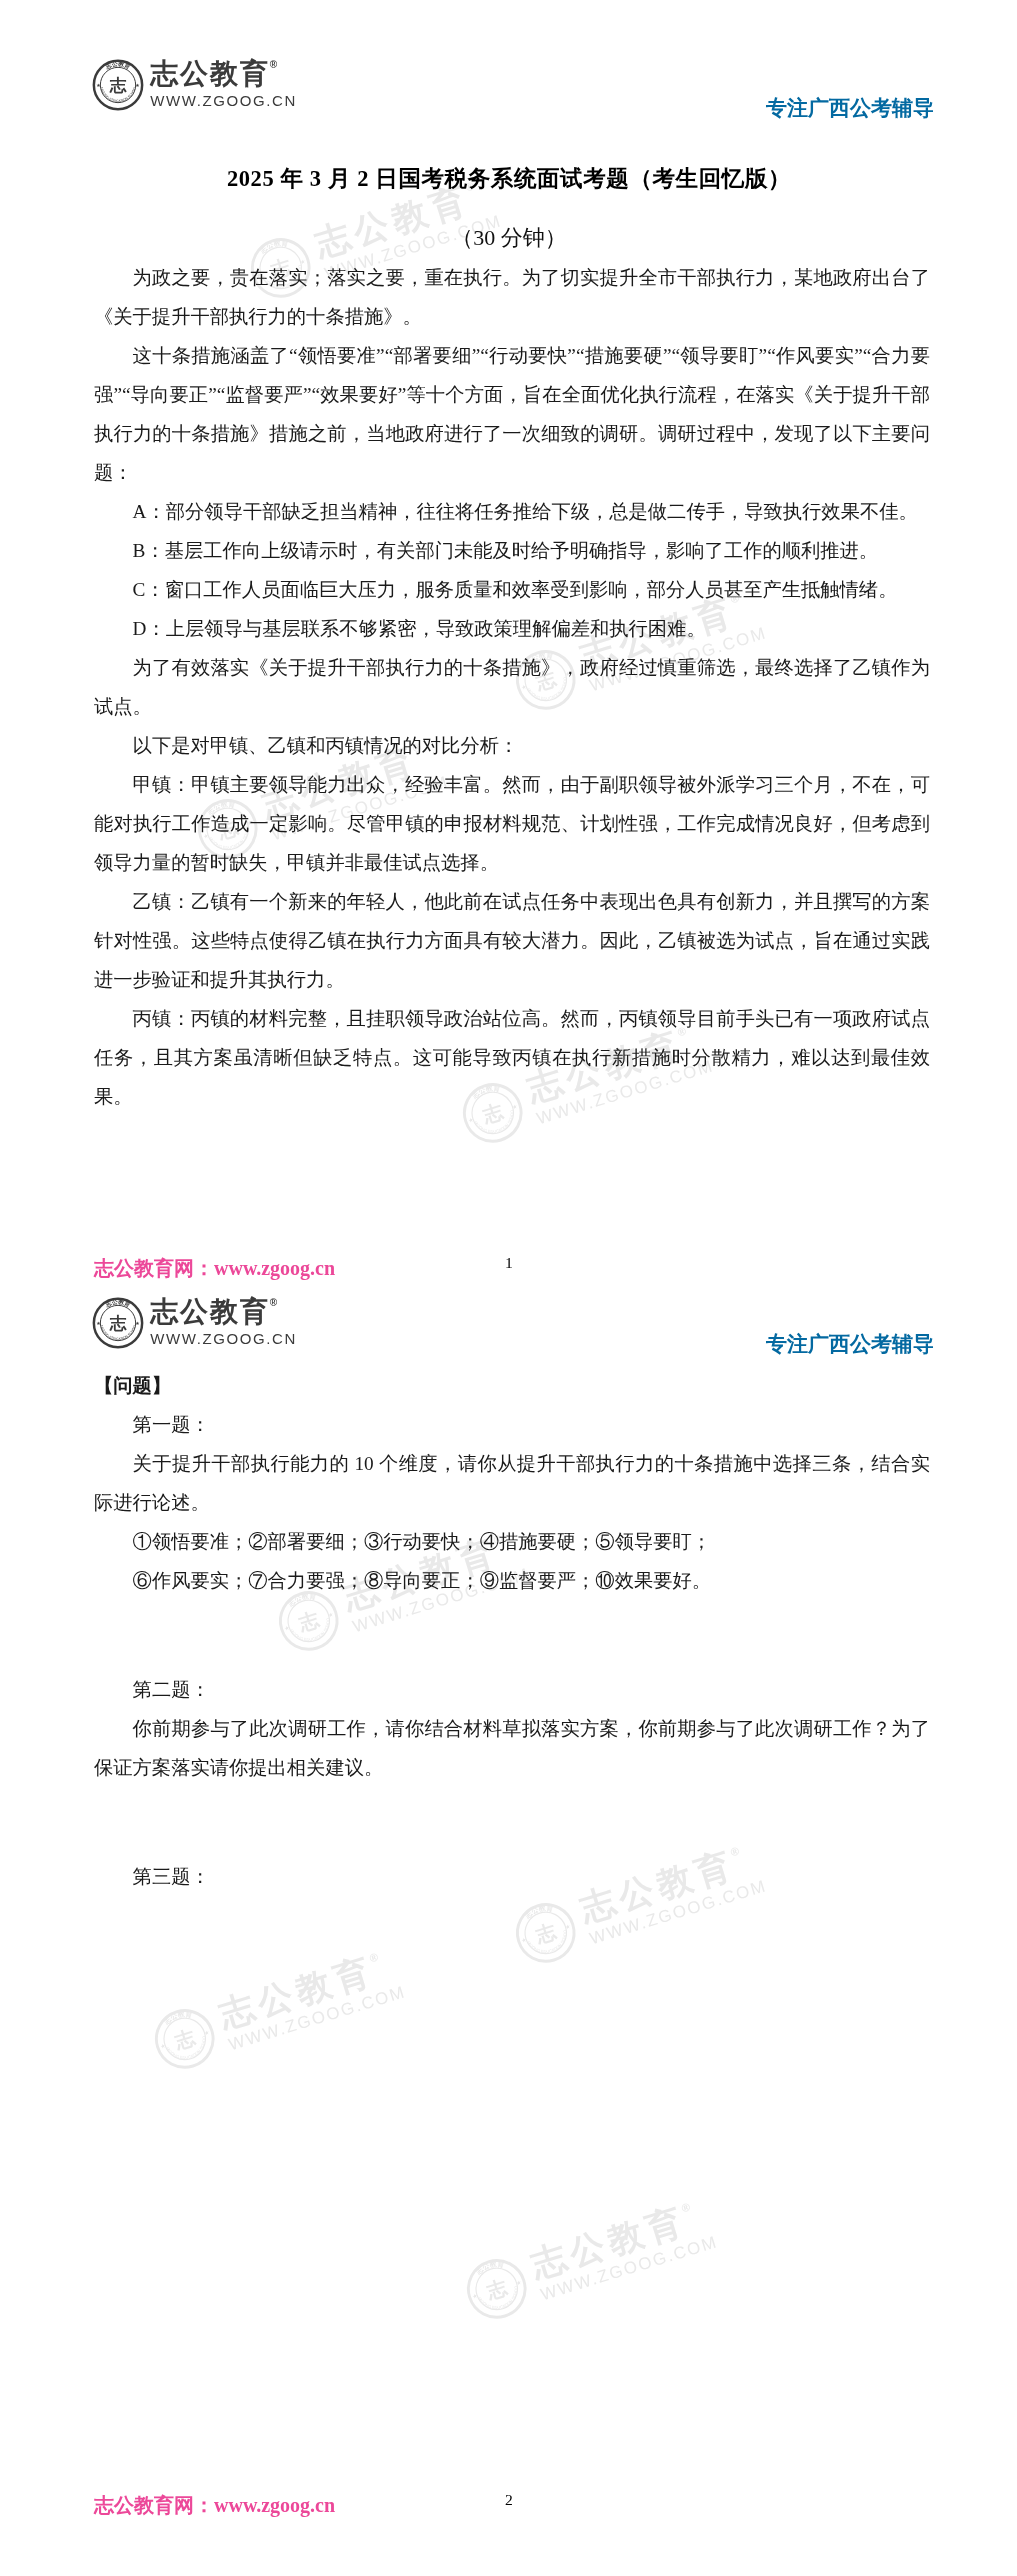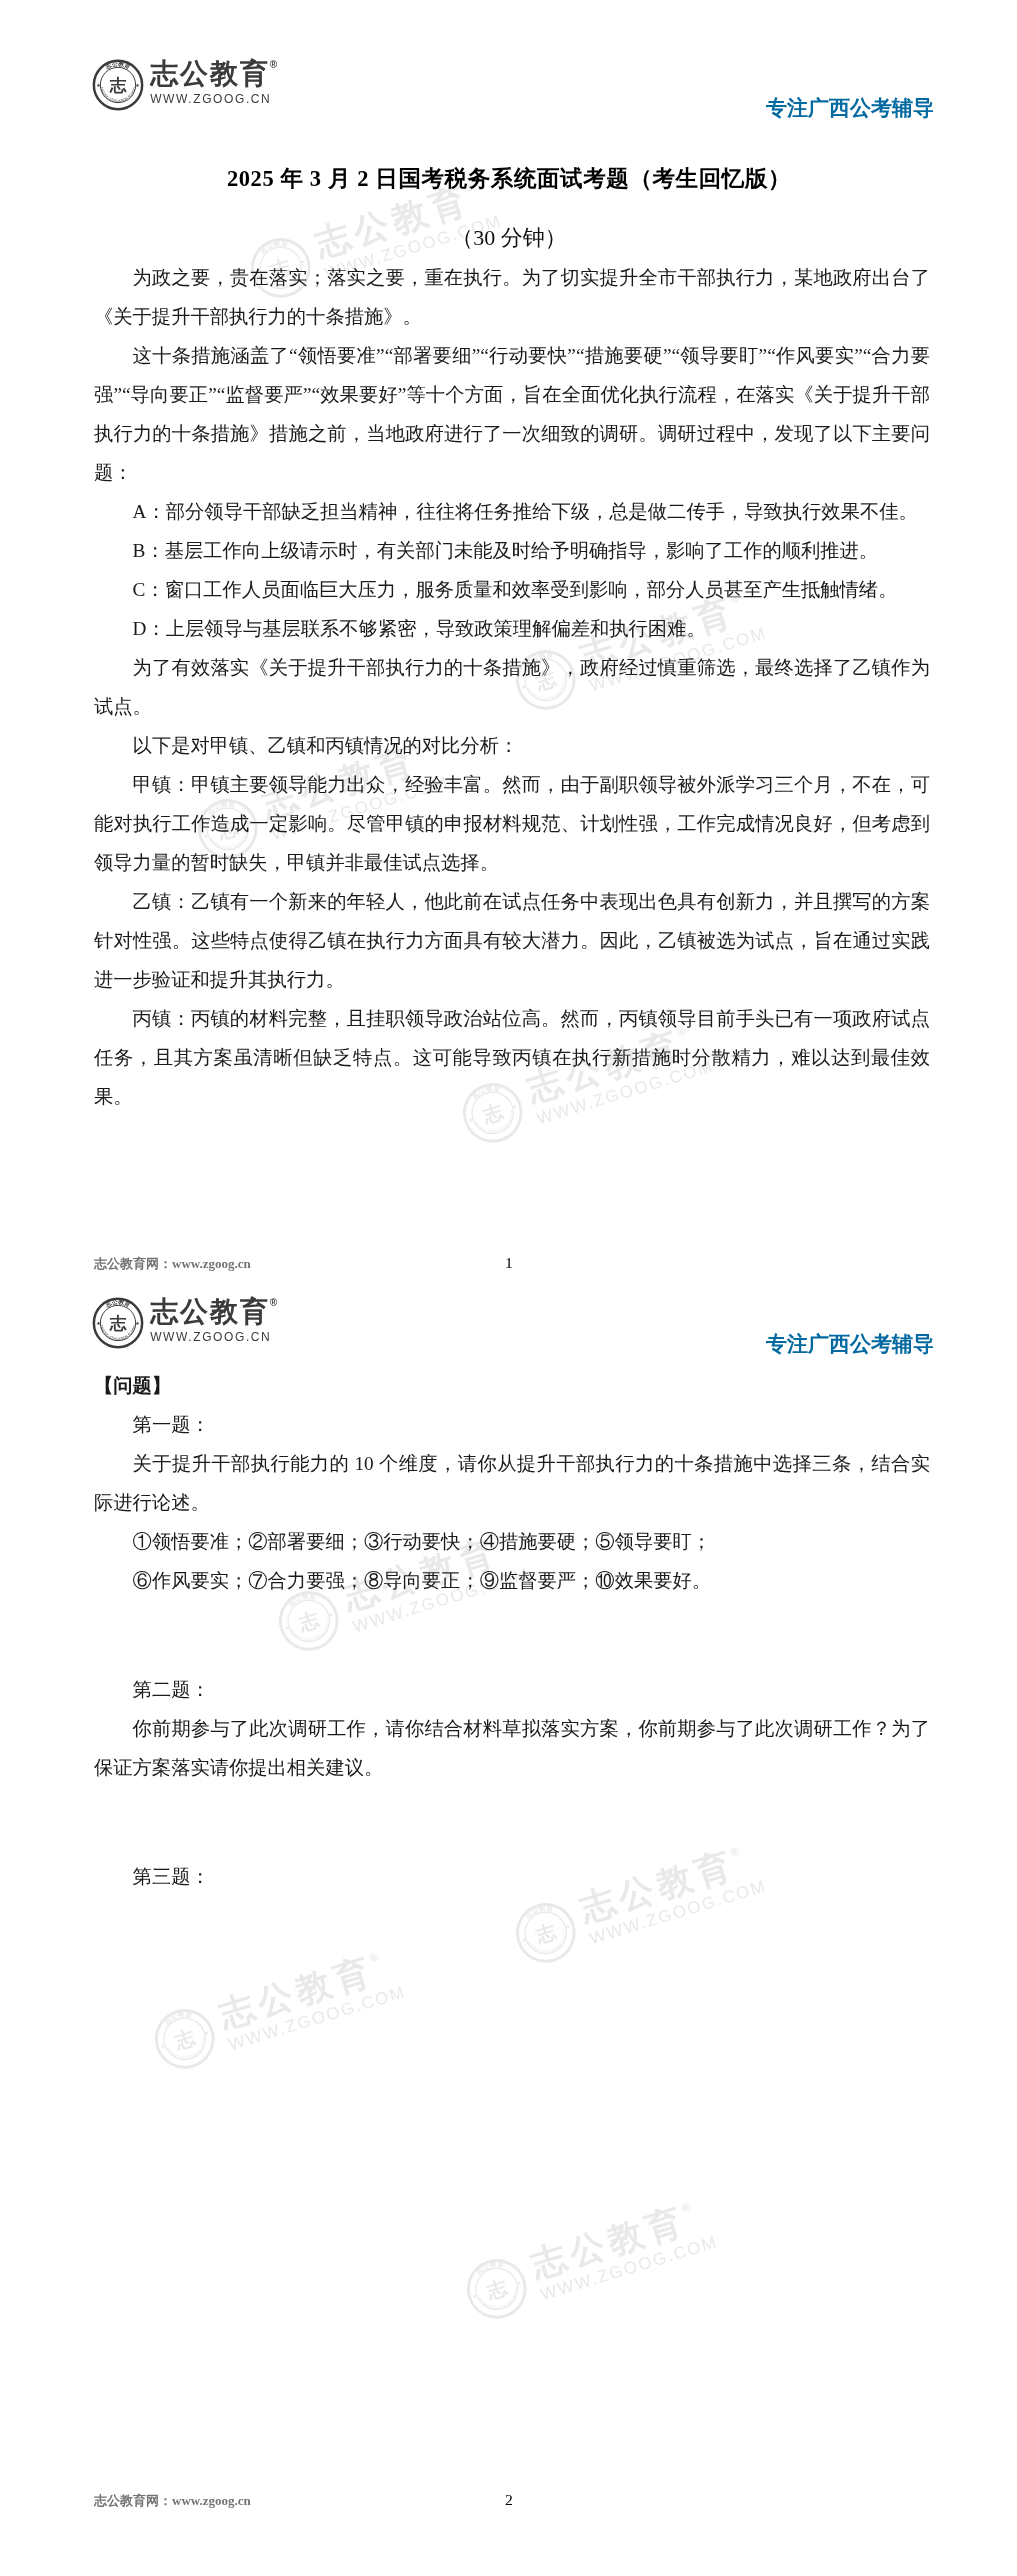--- a/index.html
+++ b/index.html
@@ -12,32 +12,32 @@
     font-family:"Liberation Serif","DejaVu Serif",serif;
     color:#1a1a1a;
   }
   
   .logo-row{position:absolute;left:92px;display:flex;align-items:flex-start;z-index:2;}
   .seal-svg{width:52px;height:52px;color:#3b3b3b;flex:0 0 auto;}
   .logo-text-col{margin-left:6.2px;display:flex;flex-direction:column;}
   .brand-line{display:flex;align-items:flex-start;font-family:"Liberation Sans","DejaVu Sans",sans-serif;font-weight:bold;color:#3b3b3b;}
   .brand-name{font-size:28px;line-height:30px;letter-spacing:1.9px;}
   .brand-reg{font-size:10px;line-height:10px;margin-top:1.2px;}
-  .brand-url{font-family:"Liberation Sans","DejaVu Sans",sans-serif;font-size:12px;letter-spacing:1.6px;color:#3b3b3b;margin-top:2.5px;}
+  .brand-url{font-family:"Liberation Sans","DejaVu Sans",sans-serif;font-size:15px;letter-spacing:1.6px;color:#3b3b3b;margin-top:2.5px;}
   .tagline{position:absolute;right:84px;font-family:"Liberation Sans","DejaVu Sans",sans-serif;font-weight:bold;font-size:21px;color:#0369a1;z-index:2;}
   
   .doc-title{position:absolute;left:0;right:0;text-align:center;font-size:22.5px;font-weight:bold;color:#000;letter-spacing:0.6px;z-index:2;}
   .doc-sub{position:absolute;left:0;right:0;text-align:center;font-size:22px;color:#111;z-index:2;}
   
   .flow{position:absolute;left:94px;width:836px;font-size:19.3px;line-height:39px;text-align:justify;z-index:2;}
   .flow p{margin:0;text-indent:2em;}
   .flow .section-head{font-weight:bold;text-indent:0;}
   .gap2{margin-top:70px !important;font-family:Liberation Serif, serif;}
   
-  .footer-site{position:absolute;left:94px;font-size:13px;font-weight:bold;color:#737373;z-index:2;}
+  .footer-site{position:absolute;left:94px;font-size:20px;font-weight:bold;color:#ec4899;z-index:2;}
   .footer-page{position:absolute;left:0;right:0;text-align:center;font-size:15.6px;color:#000;z-index:2;}
   
   .wm{position:absolute;display:flex;align-items:center;transform:rotate(-17deg);color:#e9e9e9;z-index:1;pointer-events:none;}
   .wm .seal-svg{width:61px;height:61px;color:#e9e9e9;}
   .wm-col{margin-left:10px;display:flex;flex-direction:column;font-family:"Liberation Sans","DejaVu Sans",sans-serif;}
   .wm-brand-line{display:flex;align-items:flex-start;font-weight:bold;}
   .wm-brand{font-size:35px;line-height:36px;letter-spacing:5px;}
   .wm-reg{font-size:11.2px;line-height:11.2px;margin-top:2.5px;}
   .wm-site{font-size:17px;letter-spacing:1.9px;margin-top:3.7px;}
   svg text{font-family:"Liberation Sans","DejaVu Sans",sans-serif;}

